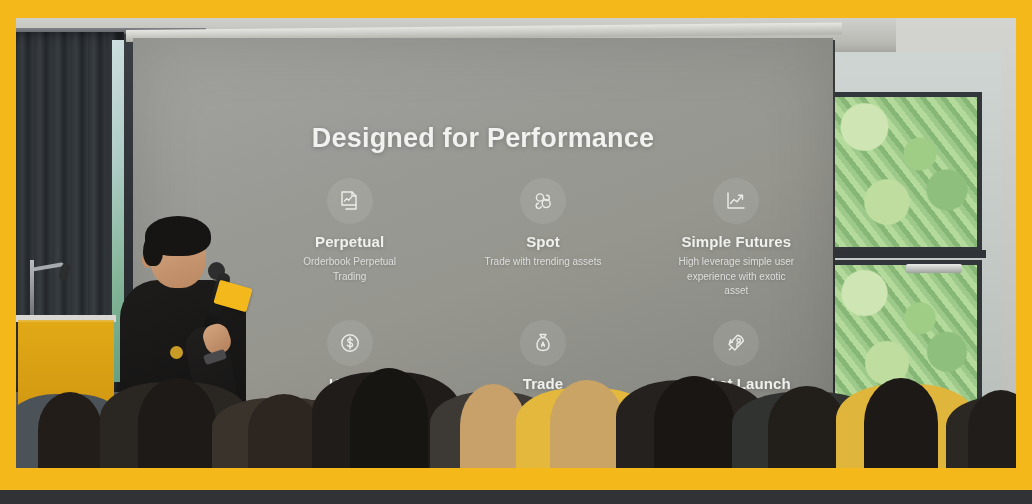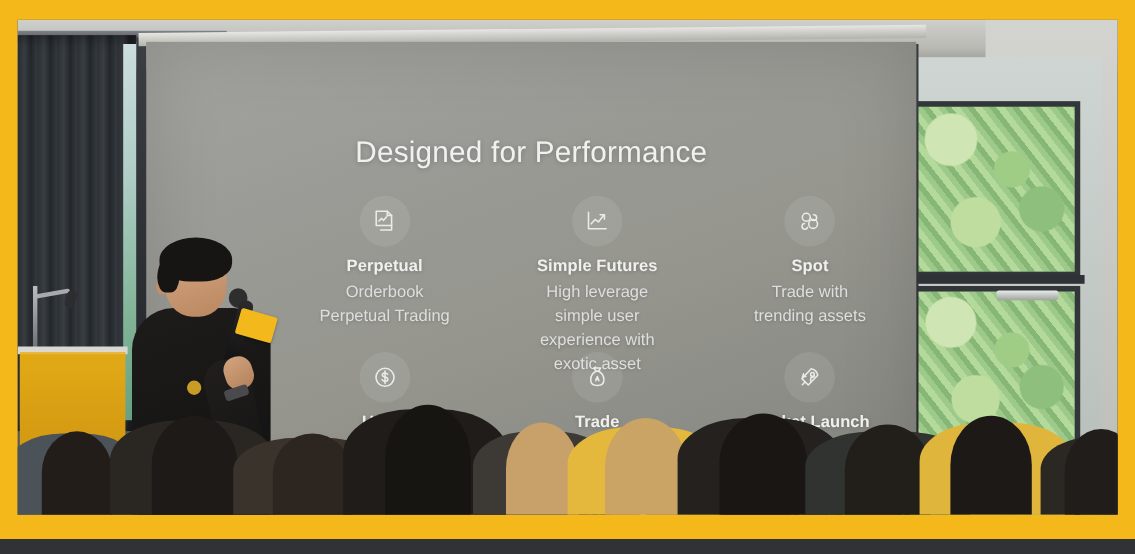--- a/index.html
+++ b/index.html
@@ -65,41 +65,41 @@
     transform:rotate(-.6deg);transform-origin:left center;
   }
   .screen-edge-right{
     position:absolute;left:812px;top:22px;width:7px;height:418px;
     background:linear-gradient(180deg,#3a3d40,#26282b);
   }
 
   
   .slide-title{
     position:absolute;left:0;right:0;top:85px;text-align:center;
-    font-size:27px;font-weight:400;letter-spacing:.2px;
+    font-size:27px;font-weight:700;letter-spacing:.2px;
     color:#f1f1ef;text-shadow:0 1px 5px rgba(0,0,0,.22);
   }
   .grid{
     position:absolute;left:120px;top:140px;width:580px;
     display:grid;grid-template-columns:repeat(3,1fr);row-gap:22px;
   }
   .cell{display:flex;flex-direction:column;align-items:center;text-align:center;padding:0 6px;}
   .icon-circle{
     width:46px;height:46px;border-radius:50%;
     background:rgba(255,255,255,.09);
     display:flex;align-items:center;justify-content:center;
     margin-bottom:9px;
   }
   .icon-circle svg{width:24px;height:24px;display:block;opacity:.92;}
   .cell-title{
     font-size:15px;font-weight:600;color:#f0f0ee;letter-spacing:.1px;
     text-shadow:0 1px 4px rgba(0,0,0,.2);margin-bottom:5px;white-space:nowrap;
   }
   .cell-desc{
-    font-size:15px;line-height:1.45;color:#dedede;max-width:125px;
+    font-size:10px;line-height:1.45;color:#dedede;max-width:125px;
     text-shadow:0 1px 3px rgba(0,0,0,.18);
   }
   
   .grid.row2{top:282px;}
 
   
   .door{
     position:absolute;right:14px;top:34px;width:182px;height:420px;
     background:linear-gradient(180deg,#cfd5d2,#b6bdb9);
     border-left:6px solid #3c4044;
@@ -246,40 +246,40 @@
               <path d="M18 16v4H8"></path>
             </svg>
           </div>
           <div class="cell-title">Perpetual</div>
           <div class="cell-desc">Orderbook Perpetual Trading</div>
         </div>
 
         <div class="cell">
           <div class="icon-circle">
             <svg viewBox="0 0 24 24" fill="none" stroke="#f2f2f0" stroke-width="1.4" stroke-linecap="round" stroke-linejoin="round">
-              <path d="M4 4v15h16"></path>
-              <path d="M6.5 14.5l3.5-4 3 2.3 5-6.3"></path>
-              <path d="M14.5 6.2h4v4"></path>
-            </svg>
-          </div>
-          <div class="cell-title">Simple Futures</div>
-          <div class="cell-desc">High leverage simple user experience with exotic asset</div>
-        </div>
-
-        <div class="cell">
-          <div class="icon-circle">
-            <svg viewBox="0 0 24 24" fill="none" stroke="#f2f2f0" stroke-width="1.4" stroke-linecap="round" stroke-linejoin="round">
               <circle cx="9" cy="8.5" r="3.6"></circle>
               <circle cx="15.2" cy="14.6" r="4"></circle>
               <path d="M15.6 6.2a2.6 2.6 0 11-2.2 3.6"></path>
               <path d="M7.4 14.2a2.6 2.6 0 102.8 3.4"></path>
             </svg>
           </div>
           <div class="cell-title">Spot</div>
           <div class="cell-desc">Trade with trending assets</div>
+        </div>
+
+        <div class="cell">
+          <div class="icon-circle">
+            <svg viewBox="0 0 24 24" fill="none" stroke="#f2f2f0" stroke-width="1.4" stroke-linecap="round" stroke-linejoin="round">
+              <path d="M4 4v15h16"></path>
+              <path d="M6.5 14.5l3.5-4 3 2.3 5-6.3"></path>
+              <path d="M14.5 6.2h4v4"></path>
+            </svg>
+          </div>
+          <div class="cell-title">Simple Futures</div>
+          <div class="cell-desc">High leverage simple user experience with exotic asset</div>
         </div>
 
       </div>
 
       <div class="grid row2">
 
         <div class="cell">
           <div class="icon-circle">
             <svg viewBox="0 0 24 24" fill="none" stroke="#f2f2f0" stroke-width="1.4" stroke-linecap="round" stroke-linejoin="round">
               <circle cx="12" cy="12" r="8.2"></circle>

